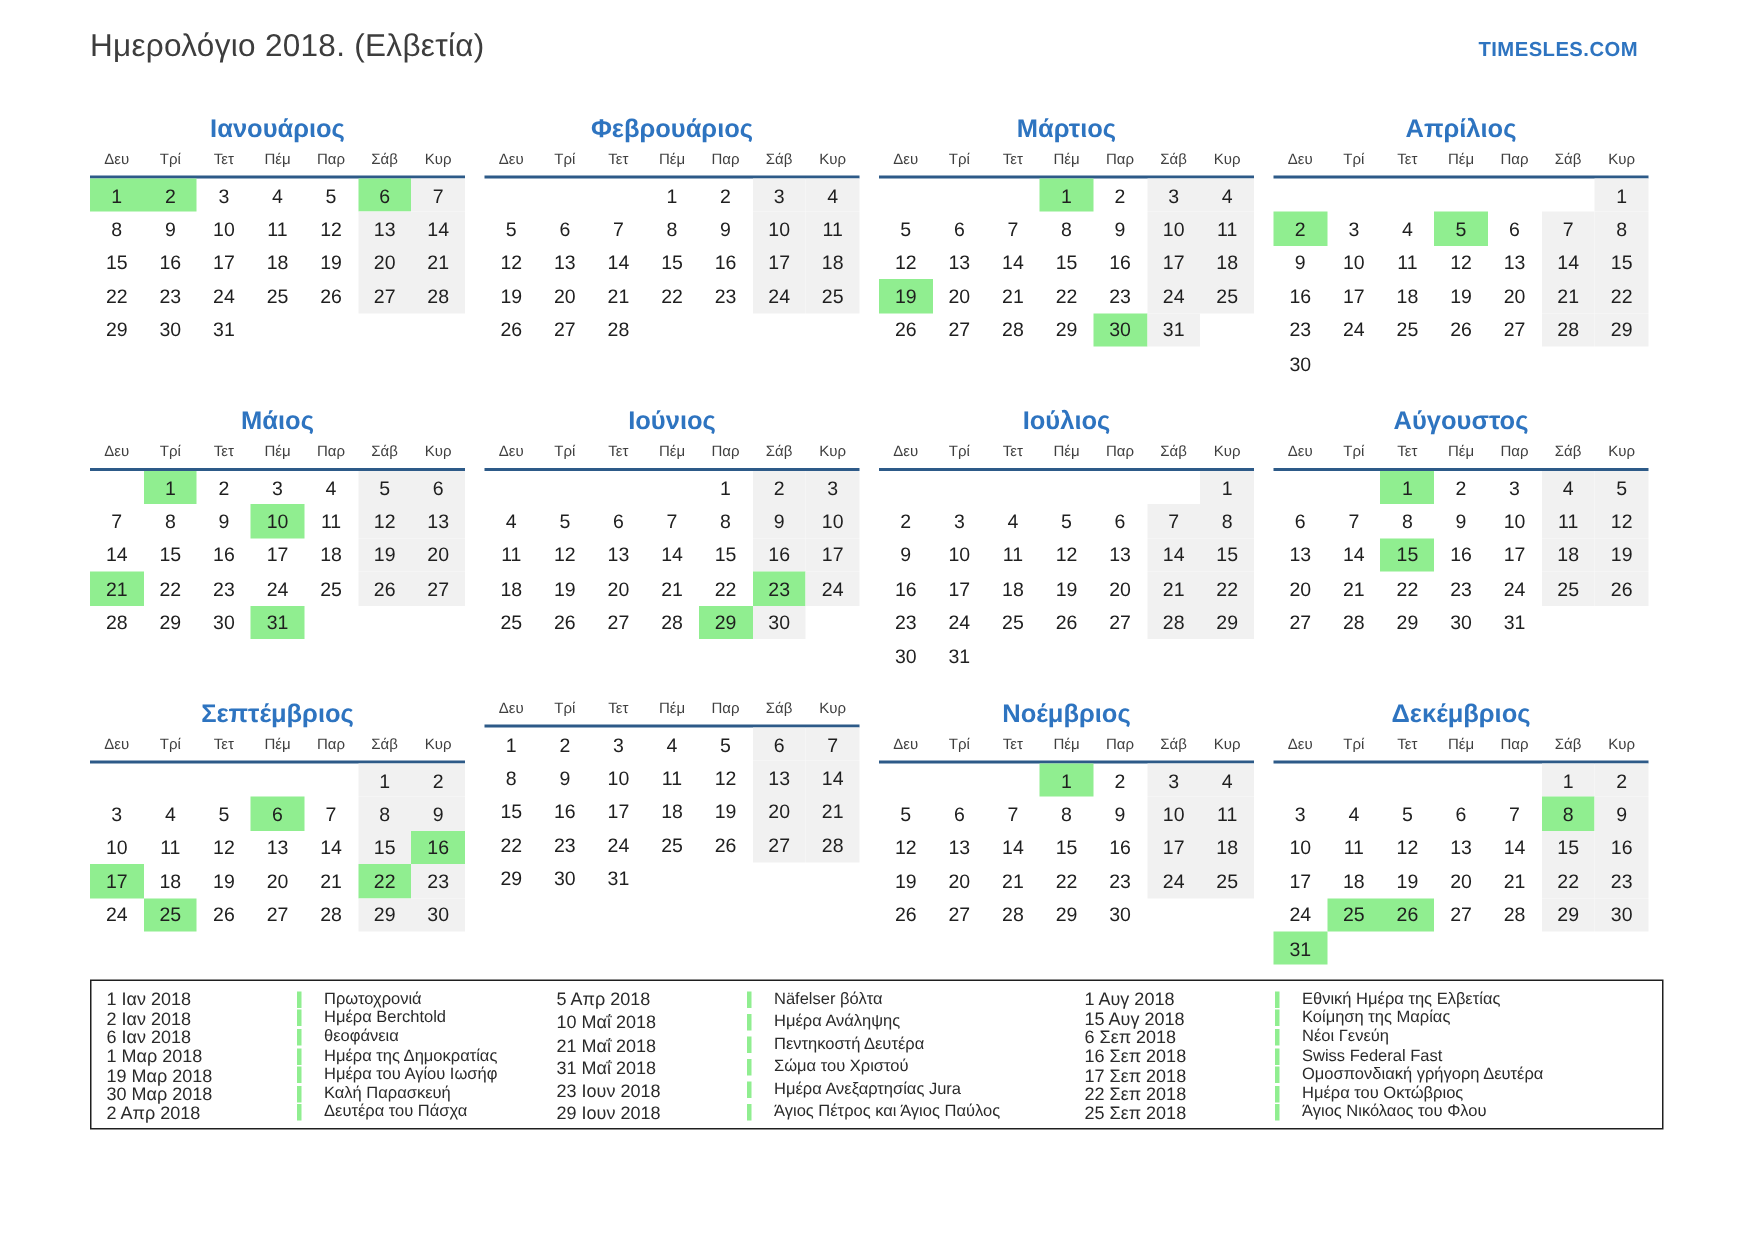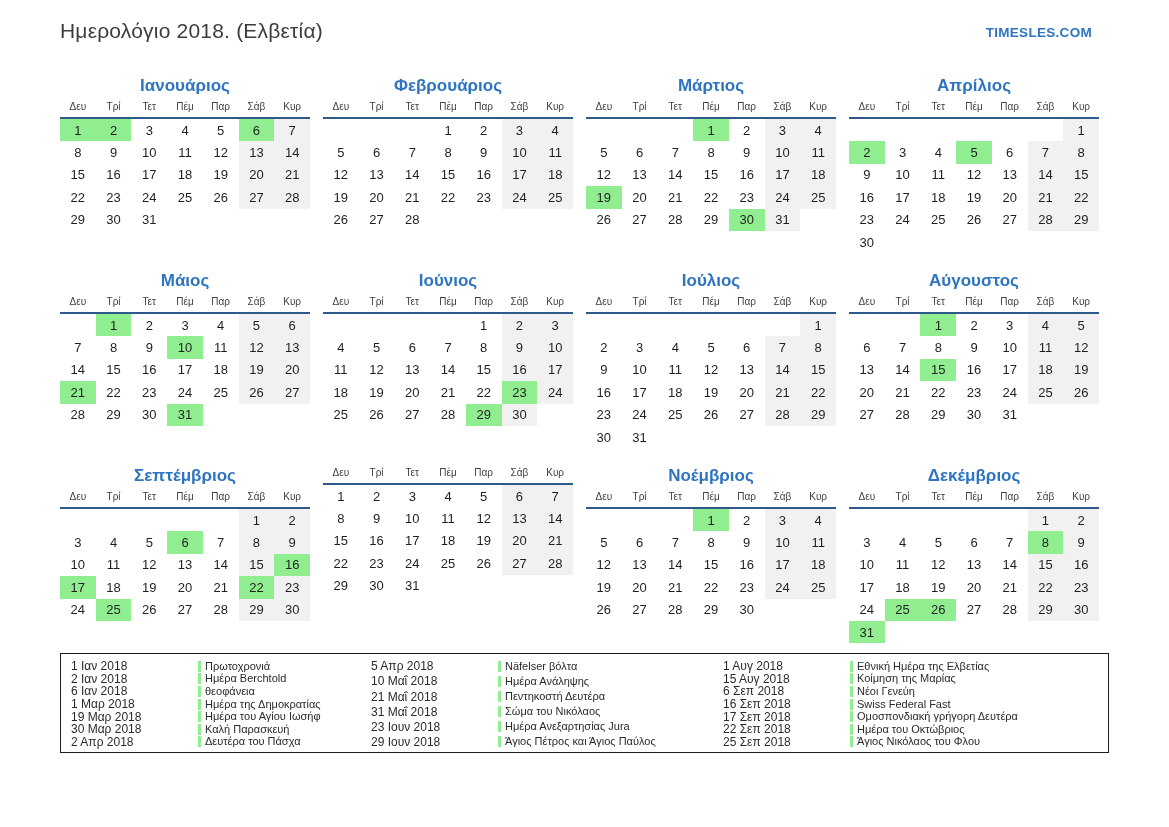--- a/index.html
+++ b/index.html
@@ -49,21 +49,21 @@
     height:100px;
     padding:6px 10px 5px 10px;
     display:grid;grid-template-columns:300px 352px auto;
   }
   .legend-col{display:flex;flex-direction:column;justify-content:space-between;}
   .legend-row{display:flex;align-items:center;height:12.6px;}
   .legend-date{width:127px;flex:none;font-size:12px;color:#2a2a2a;}
   .legend-name{
     font-size:11px;color:#2a2a2a;line-height:11px;
     border-left:3px solid var(--holiday,#90ee90);
-    padding-left:4px;
+    padding-left:15px;
   }
 </style>
 </head>
 <body>
 
 <div class="page">
   <div class="header">
     <h1 class="page-title">Ημερολόγιο 2018. (Ελβετία)</h1>
     <a class="site-link">TIMESLES.COM</a>
   </div>
@@ -680,21 +680,21 @@
         <div class="legend-row">
           <span class="legend-date">10 Μαΐ 2018</span>
           <span class="legend-name">Ημέρα Ανάληψης</span>
         </div>
         <div class="legend-row">
           <span class="legend-date">21 Μαΐ 2018</span>
           <span class="legend-name">Πεντηκοστή Δευτέρα</span>
         </div>
         <div class="legend-row">
           <span class="legend-date">31 Μαΐ 2018</span>
-          <span class="legend-name">Σώμα του Νικόλαος</span>
+          <span class="legend-name">Σώμα του Χριστού</span>
         </div>
         <div class="legend-row">
           <span class="legend-date">23 Ιουν 2018</span>
           <span class="legend-name">Ημέρα Ανεξαρτησίας Jura</span>
         </div>
         <div class="legend-row">
           <span class="legend-date">29 Ιουν 2018</span>
           <span class="legend-name">Άγιος Πέτρος και Άγιος Παύλος</span>
         </div>
       </div>

